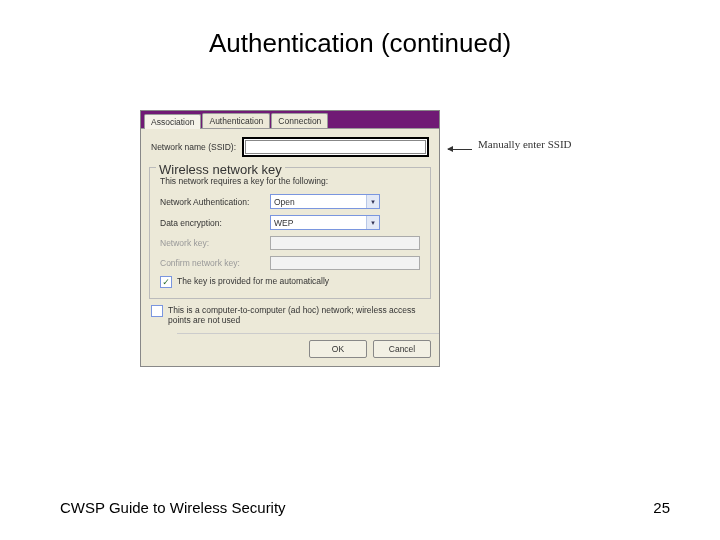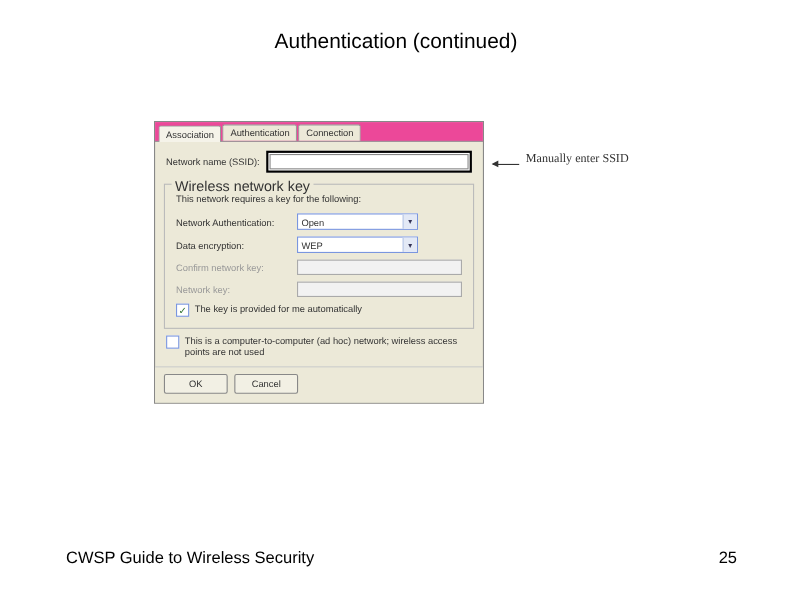--- a/index.html
+++ b/index.html
@@ -4,21 +4,21 @@
 <style>
   * { box-sizing: border-box; margin: 0; padding: 0; }
   body {
     width: 720px;
     height: 540px;
     background: #fff;
     font-family: Arial, sans-serif;
     position: relative;
   }
   .slide-title {
-    font-size: 19px;
+    font-size: 26px;
     font-weight: normal;
     text-align: center;
     padding-top: 28px;
     color: #000;
   }
   .figure-area {
     position: absolute;
     left: 140px;
     top: 110px;
     width: 440px;
@@ -26,21 +26,21 @@
   .dialog {
     width: 300px;
     background: #ece9d8;
     border: 1px solid #888;
     font-family: Tahoma, sans-serif;
     font-size: 9px;
     color: #333;
   }
   .tabs {
     display: flex;
-    background: #ec4899;
+    background: #701a75;
     border-bottom: 1px solid #999;
     padding: 2px 3px 0 3px;
   }
   .tab {
     padding: 2px 6px;
     border: 1px solid #999;
     border-bottom: none;
     background: #ece9d8;
     margin-right: 1px;
     font-size: 8.5px;
@@ -169,24 +169,26 @@
     background: #fff;
     display: flex;
     align-items: center;
     justify-content: center;
     font-size: 9px;
     color: #2a6e2a;
     flex-shrink: 0;
   }
   .dialog-buttons {
     display: flex;
+    justify-content: flex-end;
     gap: 6px;
     padding: 6px 8px 8px 8px;
     border-top: 1px solid #ccc;
     background: #ece9d8;
+    margin-left: 36px;
   }
   .dlg-btn {
     width: 58px;
     height: 18px;
     border: 1px solid #888;
     background: #f2f0e4;
     border-radius: 2px;
     font-size: 8.5px;
     display: flex;
     align-items: center;
@@ -271,26 +273,26 @@
 
       <div class="form-row">
         <span class="form-label">Data encryption:</span>
         <div class="combo">
           <span>WEP</span>
           <span class="chev">▾</span>
         </div>
       </div>
 
       <div class="form-row">
+        <span class="form-label disabled">Network key:</span>
+        <div class="textfield"></div>
+      </div>
+
+      <div class="form-row">
         <span class="form-label disabled">Confirm network key:</span>
-        <div class="textfield"></div>
-      </div>
-
-      <div class="form-row">
-        <span class="form-label disabled">Network key:</span>
         <div class="textfield"></div>
       </div>
 
 
       <div class="checkbox-row ingroup">
         <div class="cb">✓</div>
         <span>The key is provided for me automatically</span>
       </div>
     </div>
 

